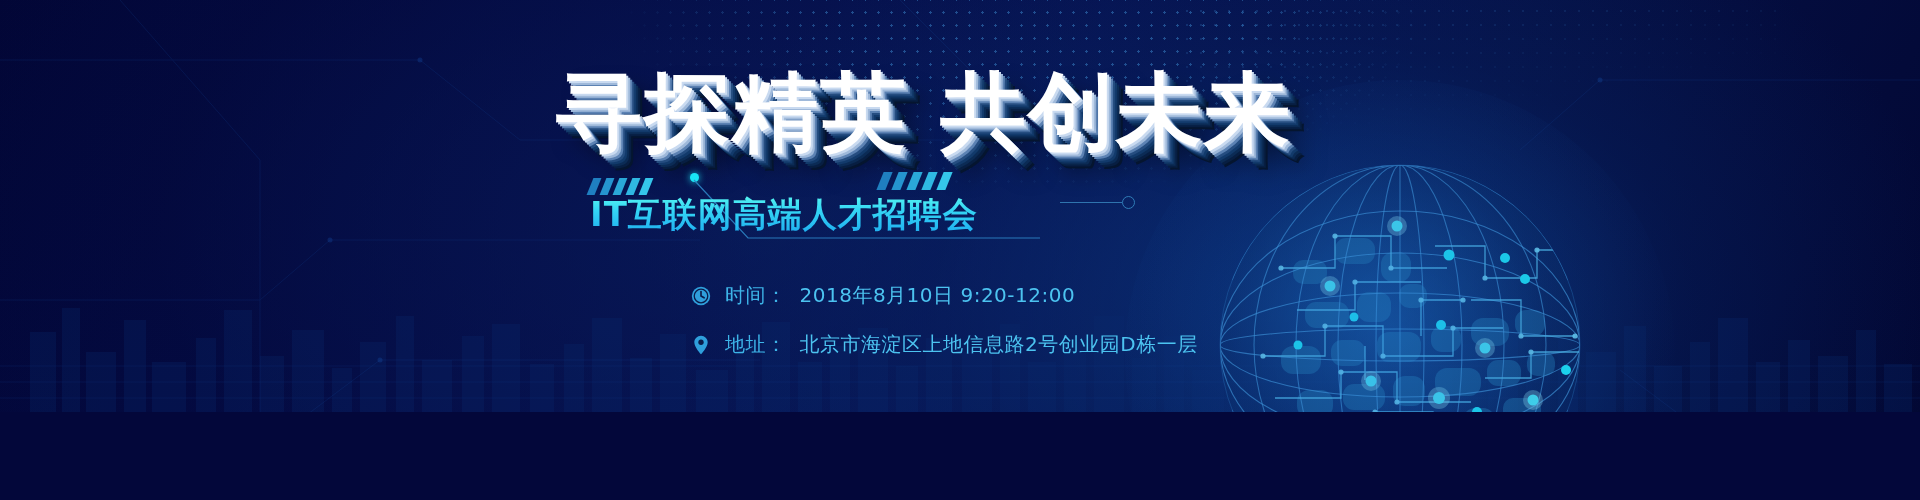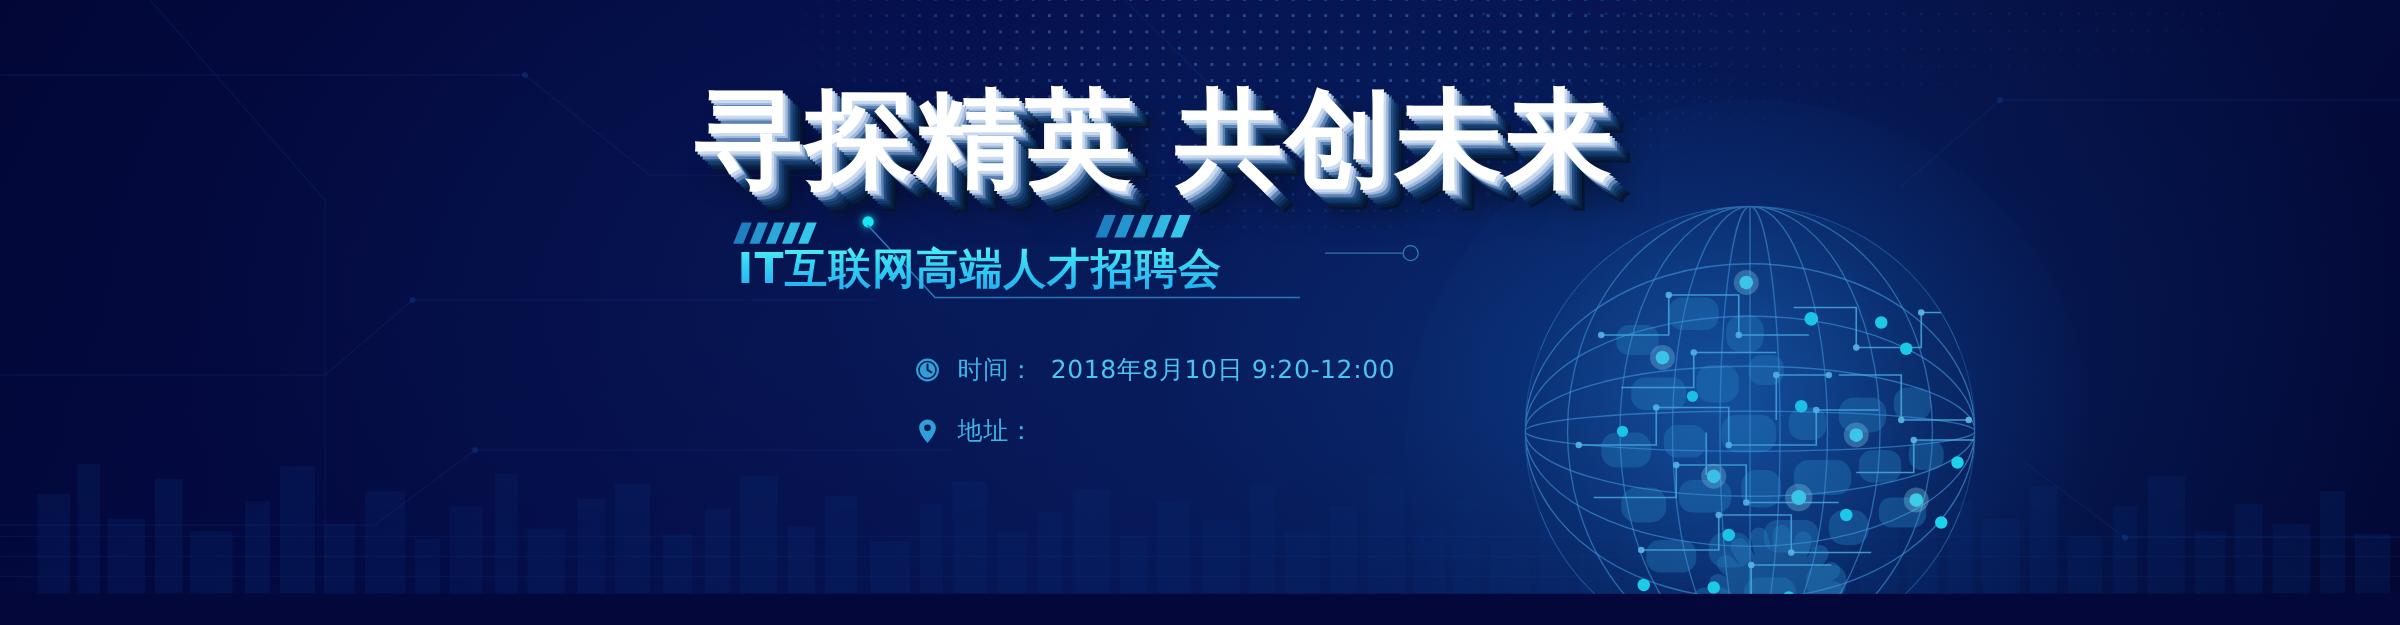--- a/index.html
+++ b/index.html
@@ -7,21 +7,21 @@
   html, body {
     width: 1920px; height: 500px;
     overflow: hidden;
     background: #03073a;
     font-family: "Liberation Sans", "DejaVu Sans", sans-serif;
   }
 
   .banner {
     position: relative;
     width: 1920px;
-    height: 475px;
+    height: 412px;
     overflow: hidden;
     background:
       radial-gradient(ellipse 900px 620px at 1310px 300px, rgba(13,70,150,0.55) 0%, rgba(8,40,105,0.30) 42%, rgba(3,10,60,0) 72%),
       radial-gradient(ellipse 1100px 700px at 760px 230px, rgba(10,34,96,0.55) 0%, rgba(4,14,64,0.25) 55%, rgba(2,6,42,0) 80%),
       linear-gradient(118deg, #020636 0%, #040a45 28%, #061052 52%, #051045 72%, #020733 100%);
   }
 
   
   .bg-layer { position: absolute; inset: 0; pointer-events: none; }
 
@@ -146,21 +146,21 @@
     position: absolute;
     left: 690px; top: 173px;
     width: 9px; height: 9px; border-radius: 50%;
     background: #19e6f5;
     box-shadow: 0 0 7px rgba(25,230,245,0.9);
   }
 
   
   .info {
     position: absolute;
-    left: 731px; top: 282px;
+    left: 690px; top: 282px;
     display: flex;
     flex-direction: column;
     gap: 22px;
   }
   .info-row {
     display: flex;
     align-items: center;
     gap: 13px;
     color: #3db4e8;
     font-size: 20px;
@@ -467,17 +467,18 @@
       <span class="info-label">时间：</span>
       <span class="info-value">2018年8月10日  9:20-12:00</span>
     </div>
 
     <div class="info-row">
       <svg class="info-icon" viewBox="0 0 24 24">
         <path d="M12 1.8c-4.05 0-7.3 3.22-7.3 7.2 0 5.4 7.3 13.2 7.3 13.2s7.3-7.8 7.3-13.2c0-3.98-3.25-7.2-7.3-7.2z" fill="#2f9fdc"></path>
         <circle cx="12" cy="9" r="2.9" fill="#0a1b4a"></circle>
       </svg>
       <span class="info-label">地址：</span>
+      <span class="info-value">北京市海淀区上地信息路2号创业园D栋一层</span>
     </div>
 
   </div>
 
 </div>
 
 </body></html>

